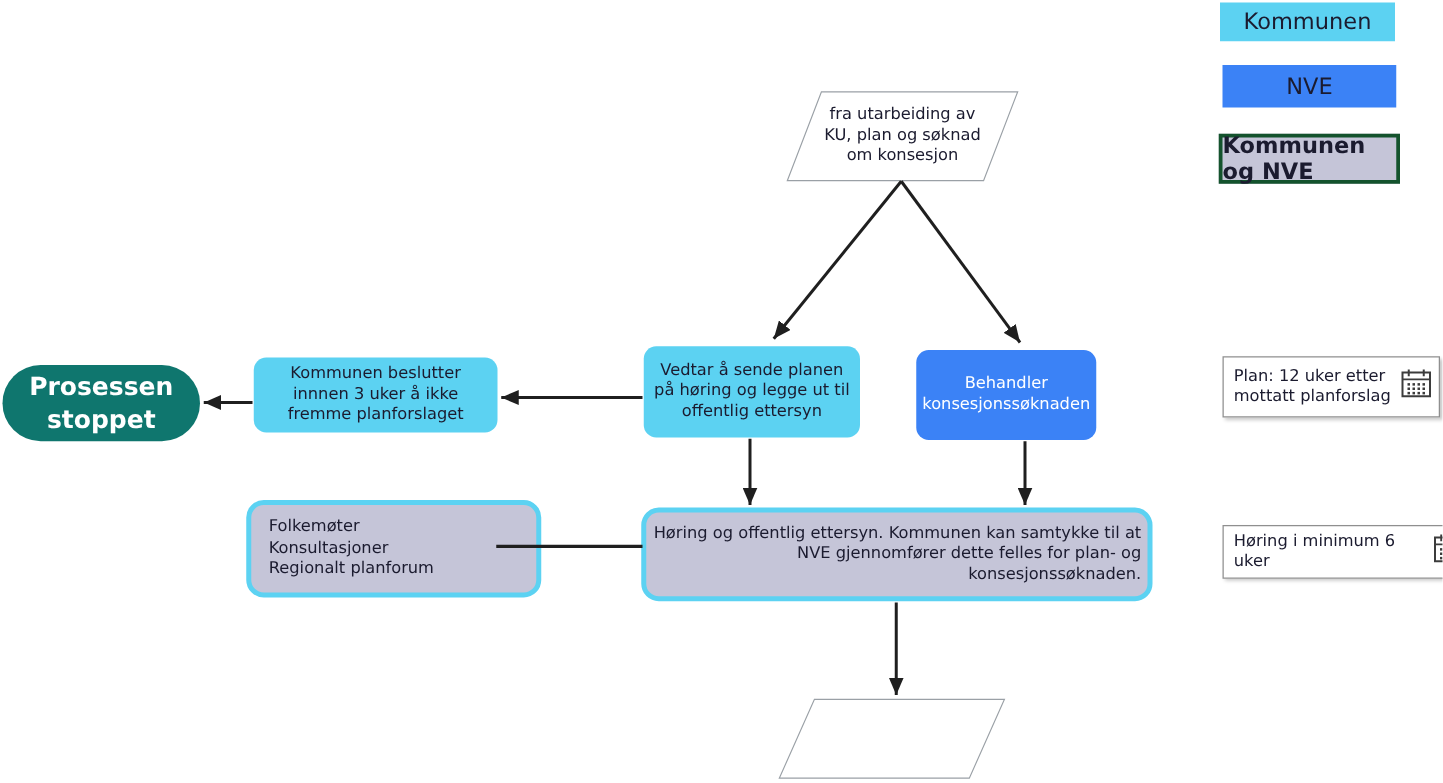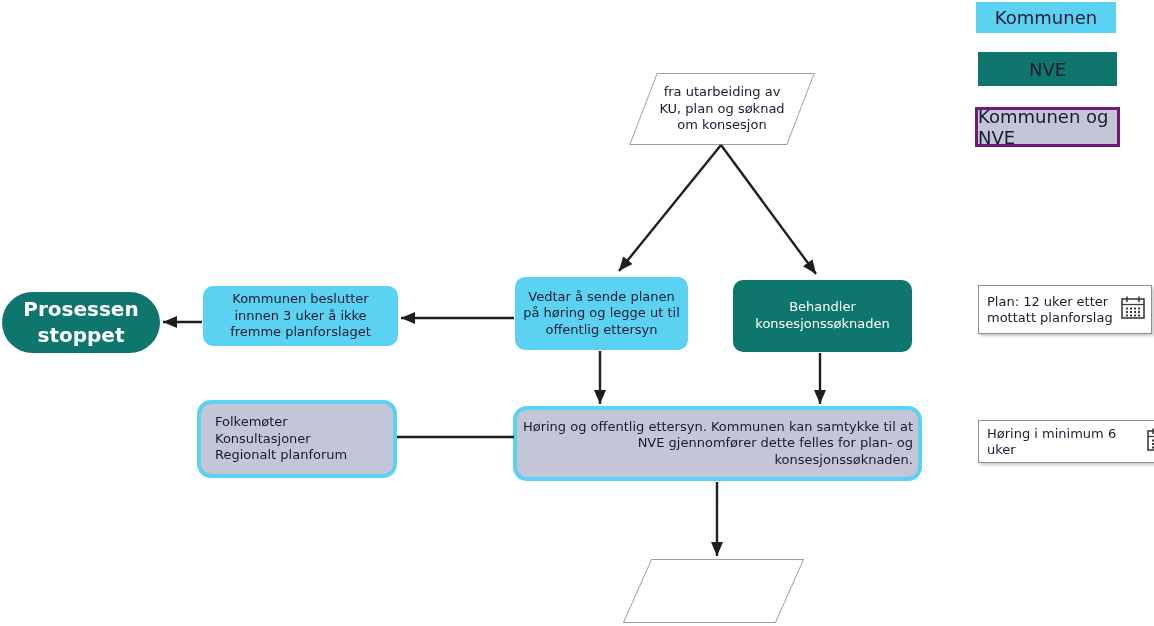--- a/index.html
+++ b/index.html
@@ -6,36 +6,36 @@
   body { background:#ffffff; font-family:"DejaVu Sans","Liberation Sans",sans-serif; }
   .canvas { position:relative; width:1154px; height:626px; background:#ffffff; overflow:hidden; }
 
   .connectors { position:absolute; left:0; top:0; width:1154px; height:626px; z-index:5; pointer-events:none; }
 
   .node { position:absolute; display:flex; align-items:center; justify-content:center;
           text-align:center; font-size:13px; line-height:1.28; color:#1b1b2f; z-index:2; }
 
   .rounded { border-radius:10px; }
   .fill-kommunen { background:#5cd2f2; }
-  .fill-nve { background:#0f766e; color:#ffffff; }
+  .fill-nve { background:#3b82f6; color:#ffffff; }
   .fill-shared { background:#c5c5d8; border:4px solid #5cd2f2; border-radius:14px;text-align:right; }
 
   .stadium { background:#0f766e; color:#ffffff; font-weight:bold; font-size:20px; border-radius:32px; }
 
   .para-wrap { position:absolute; display:flex; align-items:center; justify-content:center;
                text-align:center; font-size:13px; line-height:1.3; color:#1b1b2f; z-index:2; }
   .para-bg { position:absolute; inset:0; background:#ffffff; border:1px solid #9aa0a6; }
   .skew-top { transform:skewX(-21deg); }
   .skew-bottom { transform:skewX(-24deg); }
   .para-text { position:relative; z-index:1; }
   .ln { display:block; }
 
   .legend-item { position:absolute; display:flex; align-items:center; justify-content:center;
                  font-size:18px; color:#1b1b2f; }
-  .legend-shared { border:3px solid #701a75; background:#c5c5d8; }
+  .legend-shared { border:3px solid #14532d; background:#c5c5d8;font-weight:bold; }
 
   .annotation { position:absolute; display:flex; align-items:center; justify-content:space-between;
                 gap:2px; background:#ffffff; border:1px solid #8f8f8f;
                 box-shadow:2px 2px 3px rgba(0,0,0,0.22); padding:3px 4px 3px 8px;
                 font-size:13px; line-height:1.2; color:#1b1b2f; z-index:2; }
   .annotation .cal { flex:0 0 auto; }
 
   .left-list { justify-content:flex-start; text-align:left; padding-left:14px; }
   .pad-sm { padding:2px 5px; }
 </style>
@@ -76,33 +76,33 @@
       <span class="ln">fra utarbeiding av</span>
       <span class="ln">KU, plan og søknad</span>
       <span class="ln">om konsesjon</span>
     </div>
   </div>
 
   <div class="node rounded fill-kommunen pad-sm" style="left:515px;top:277px;width:173px;height:73px;">
     <span>Vedtar å sende planen på høring og legge ut til offentlig ettersyn</span>
   </div>
 
-  <div class="node rounded fill-nve pad-sm" style="left:733px;top:280px;width:179px;height:72px;">
+  <div class="node rounded fill-nve pad-sm" style="left:733px;top:280px;width:144px;height:72px;">
     <span>Behandler konsesjonssøknaden</span>
   </div>
 
   <div class="node rounded fill-kommunen pad-sm" style="left:203px;top:286px;width:195px;height:60px;">
     <span>Kommunen beslutter innnen 3 uker å ikke fremme planforslaget</span>
   </div>
 
   <div class="node stadium" style="left:2px;top:292px;width:158px;height:61px;">
     <span>Prosessen stoppet</span>
   </div>
 
-  <div class="node fill-shared left-list" style="left:197px;top:400px;width:200px;height:78px;">
+  <div class="node fill-shared left-list" style="left:197px;top:400px;width:236px;height:78px;">
     <div>
       <span class="ln">Folkemøter</span>
       <span class="ln">Konsultasjoner</span>
       <span class="ln">Regionalt planforum</span>
     </div>
   </div>
 
   <div class="node fill-shared pad-sm" style="left:513px;top:406px;width:409px;height:75px;">
     <span>Høring og offentlig ettersyn. Kommunen kan samtykke til at NVE gjennomfører dette felles for plan- og konsesjonssøknaden.</span>
   </div>

